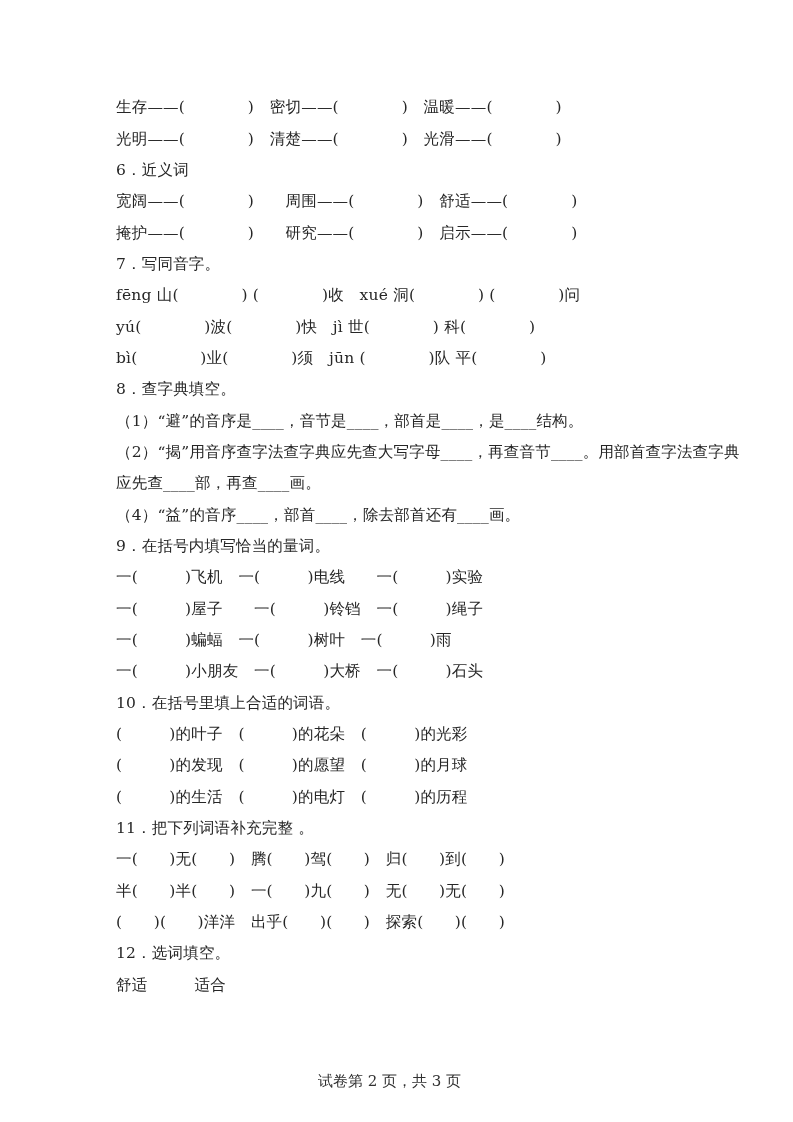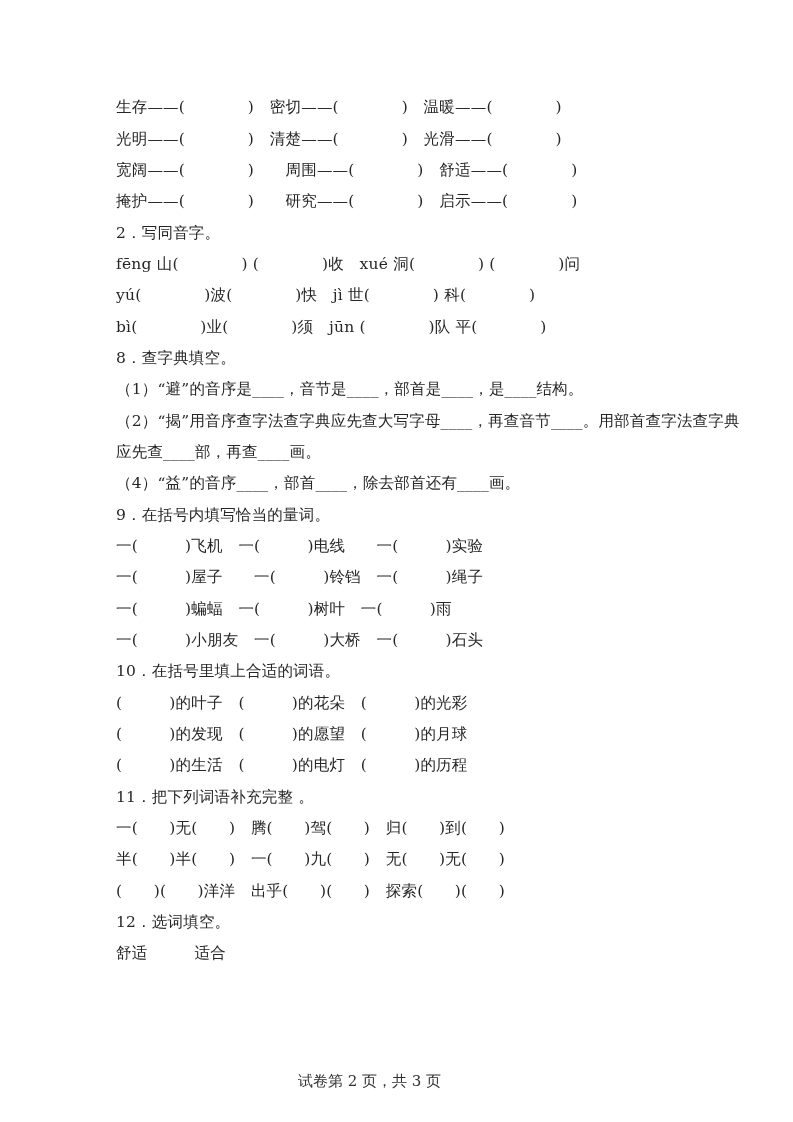--- a/index.html
+++ b/index.html
@@ -32,35 +32,37 @@
   }
   .footer {
     position: absolute;
     left: 0;
     top: 1072px;
     width: 100%;
     text-align: center;
     font-size: 15px;
     white-space: pre;
     color: #303030;
+    padding-left: 20px;
   }
 </style>
 </head>
 <body>
 
 <div class="page">
   <div class="content">
 
     <div class="line">生存——(　　　　)　密切——(　　　　)　温暖——(　　　　)</div>
     <div class="line">光明——(　　　　)　清楚——(　　　　)　光滑——(　　　　)</div>
 
+    <div class="line">6．近义词</div>
     <div class="line">宽阔——(　　　　)　　周围——(　　　　)　舒适——(　　　　)</div>
     <div class="line">掩护——(　　　　)　　研究——(　　　　)　启示——(　　　　)</div>
 
-    <div class="line">2．写同音字。</div>
+    <div class="line">7．写同音字。</div>
     <div class="line">fēng 山(　　　　) (　　　　)收　xué 洞(　　　　) (　　　　)问</div>
     <div class="line">yú(　　　　)波(　　　　)快　jì 世(　　　　) 科(　　　　)</div>
     <div class="line">bì(　　　　)业(　　　　)须　jūn (　　　　)队 平(　　　　)</div>
 
     <div class="line">8．查字典填空。</div>
     <div class="line">（1）“避”的音序是____，音节是____，部首是____，是____结构。</div>
     <div class="line">（2）“揭”用音序查字法查字典应先查大写字母____，再查音节____。用部首查字法查字典</div>
     <div class="line">应先查____部，再查____画。</div>
     <div class="line">（4）“益”的音序____，部首____，除去部首还有____画。</div>
 

